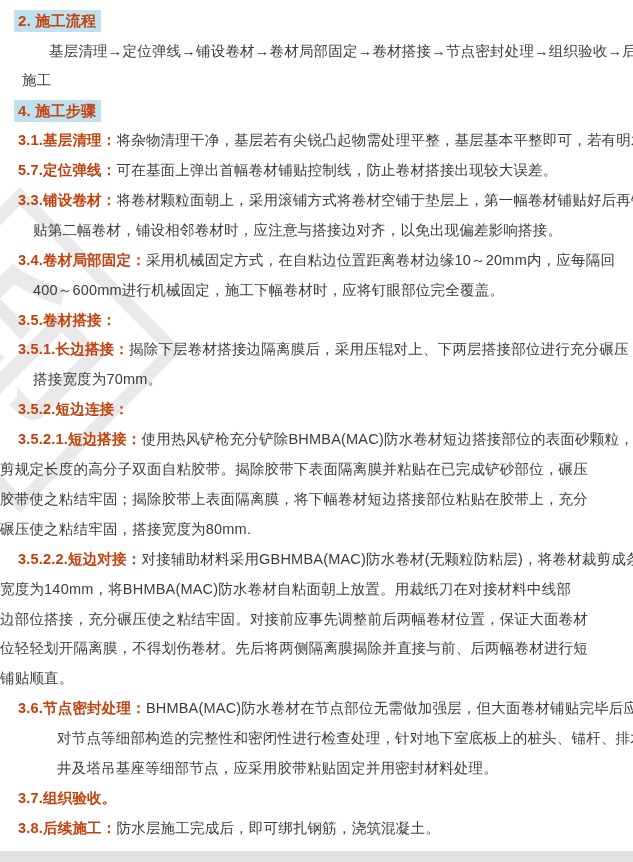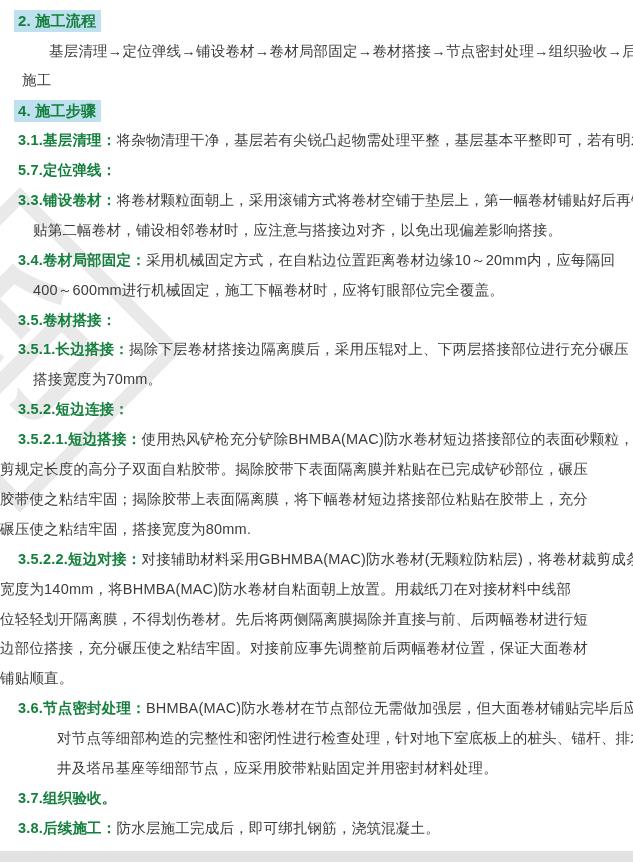--- a/index.html
+++ b/index.html
@@ -59,21 +59,21 @@
     line-height: 1;
   }
   .line-heading    { padding-left: 14px; }
   .line-item       { padding-left: 18px; text-align: center; }
   .line-flush      { padding-left: 22px; align-items: center; }
   .line-para-first { padding-left: 49px; }
   .line-cont1      { padding-left: 33px; }
   .line-cont2      { }
   .line-cont3      { padding-left: 57px; }
 
-  .line-label { font-weight: 700; color: #15803d; }
+  .line-label { font-weight: 700; color: #c2410c; }
   .line-heading .line-label {
     background: var(--highlight, #bee0ef);
     padding: 3px 5px 4px 4px;
     font-size: 15px;
   }
   .line-text { font-weight: 400; }
 
   .footer-bar {
     position: absolute;
     left: 0;
@@ -110,20 +110,21 @@
       <div class="line line-heading">
     <span class="line-label">4. 施工步骤</span>
         <span class="line-text"></span>
   </div>
       <div class="line line-item">
     <span class="line-label">3.1.基层清理：</span>
         <span class="line-text">将杂物清理干净，基层若有尖锐凸起物需处理平整，基层基本平整即可，若有明水扫</span>
   </div>
       <div class="line line-item">
     <span class="line-label">5.7.定位弹线：</span>
+        <span class="line-text">可在基面上弹出首幅卷材铺贴控制线，防止卷材搭接出现较大误差。</span>
   </div>
       <div class="line line-item">
     <span class="line-label">3.3.铺设卷材：</span>
         <span class="line-text">将卷材颗粒面朝上，采用滚铺方式将卷材空铺于垫层上，第一幅卷材铺贴好后再铺</span>
   </div>
       <div class="line line-cont1">
     <span class="line-label"></span>
         <span class="line-text">贴第二幅卷材，铺设相邻卷材时，应注意与搭接边对齐，以免出现偏差影响搭接。</span>
   </div>
       <div class="line line-item">
@@ -169,25 +170,25 @@
       <div class="line line-item">
     <span class="line-label">3.5.2.2.短边对接：</span>
         <span class="line-text">对接辅助材料采用GBHMBA(MAC)防水卷材(无颗粒防粘层)，将卷材裁剪成条状，</span>
   </div>
       <div class="line line-cont2">
     <span class="line-label"></span>
         <span class="line-text">宽度为140mm，将BHMBA(MAC)防水卷材自粘面朝上放置。用裁纸刀在对接材料中线部</span>
   </div>
       <div class="line line-cont2">
     <span class="line-label"></span>
+        <span class="line-text">边部位搭接，充分碾压使之粘结牢固。对接前应事先调整前后两幅卷材位置，保证大面卷材</span>
+  </div>
+      <div class="line line-cont2">
+    <span class="line-label"></span>
         <span class="line-text">位轻轻划开隔离膜，不得划伤卷材。先后将两侧隔离膜揭除并直接与前、后两幅卷材进行短</span>
-  </div>
-      <div class="line line-cont2">
-    <span class="line-label"></span>
-        <span class="line-text">边部位搭接，充分碾压使之粘结牢固。对接前应事先调整前后两幅卷材位置，保证大面卷材</span>
   </div>
       <div class="line line-cont2">
     <span class="line-label"></span>
         <span class="line-text">铺贴顺直。</span>
   </div>
       <div class="line line-item">
     <span class="line-label">3.6.节点密封处理：</span>
         <span class="line-text">BHMBA(MAC)防水卷材在节点部位无需做加强层，但大面卷材铺贴完毕后应</span>
   </div>
       <div class="line line-cont3">

